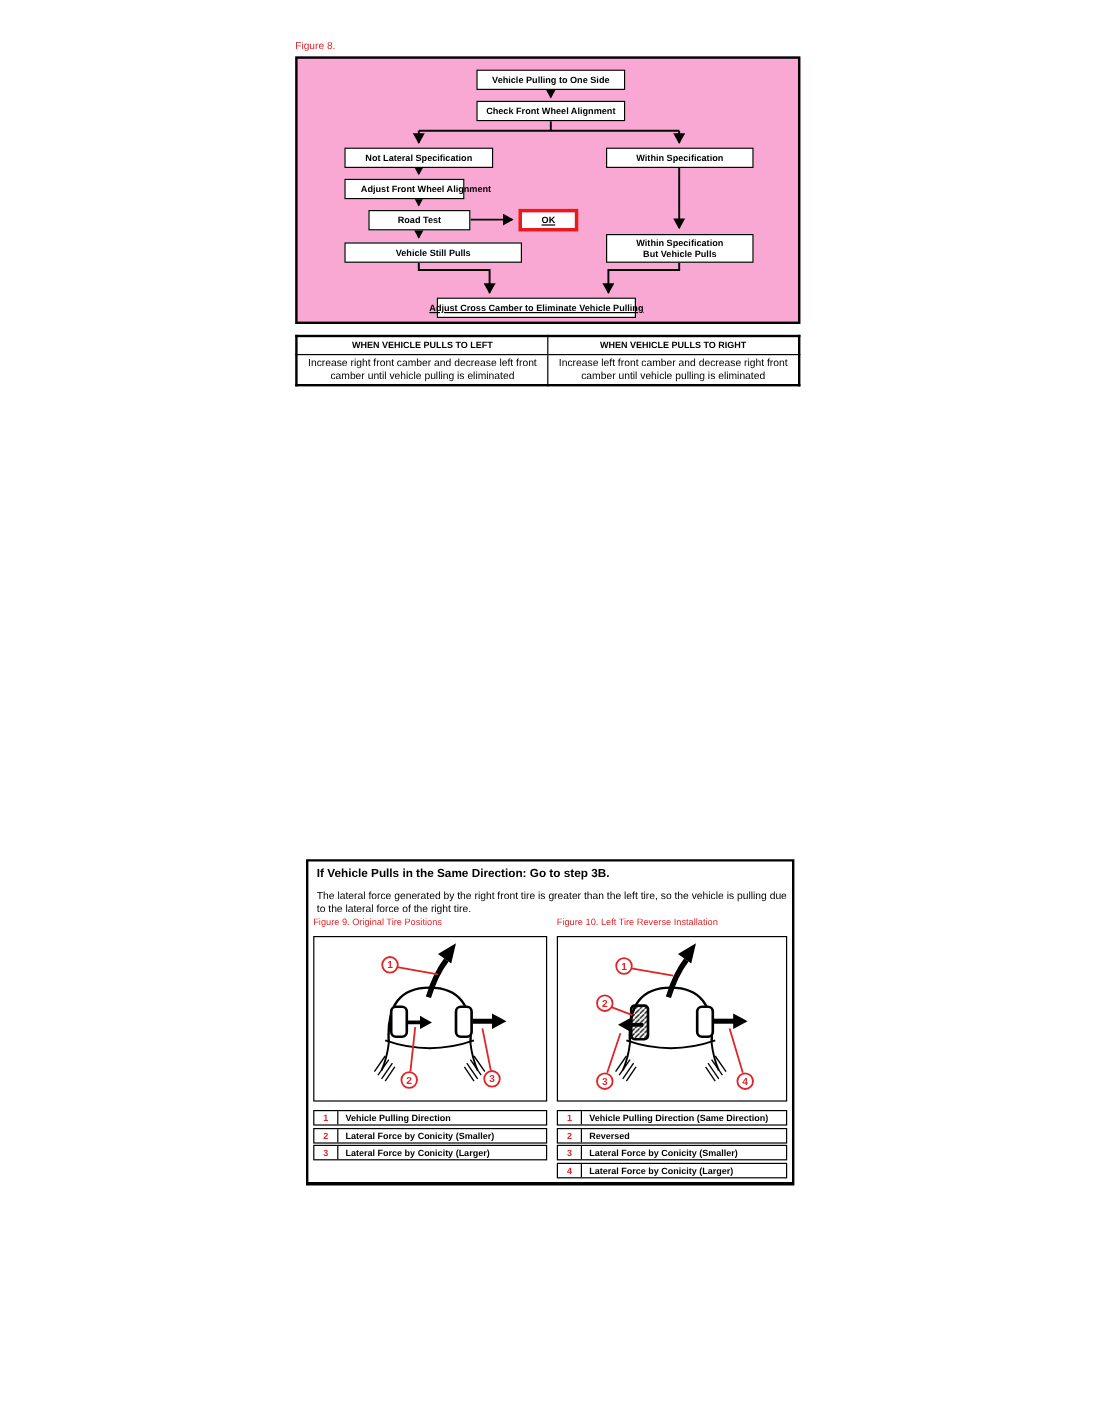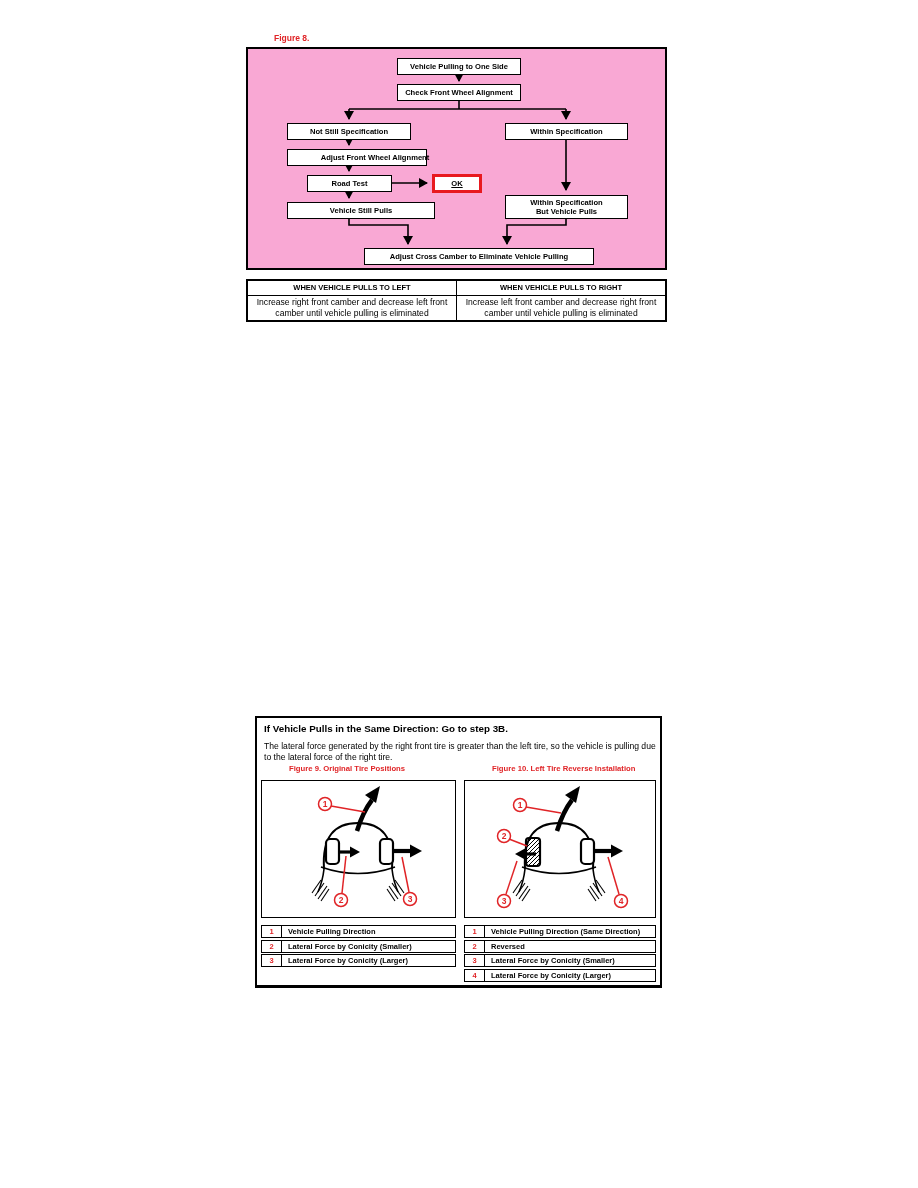--- a/index.html
+++ b/index.html
@@ -4,21 +4,21 @@
 <style>
   * { margin:0; padding:0; box-sizing:border-box; }
   html,body { background:#ffffff; }
   body {
     width:918px; height:1188px; position:relative;
     font-family:"Liberation Sans", sans-serif; color:#000;
   }
   .abs { position:absolute; }
 
   
-  .fig-label { color:#e02427; font-weight:bold; font-size:8.5px;margin-left:28px; }
+  .fig-label { color:#e02427; font-weight:normal; font-size:8.5px; }
   #figure8-label { left:246px; top:33px; }
   #figure8-box {
     left:246px; top:47px; width:421px; height:223px;
     border:2px solid #000; background:#f9a8d4;
   }
   .fc-node {
     position:absolute; background:#fff; border:1.6px solid #000;
     display:flex; align-items:center; justify-content:center;
     font-size:7.6px; font-weight:bold; text-align:center; line-height:1.25;
     white-space:nowrap;
@@ -101,31 +101,31 @@
       <path d="M101,117 V122" marker-end="url(#ah)"></path>
       <path d="M144,134 H179" marker-end="url(#ah)"></path>
       <path d="M101,143 V149" marker-end="url(#ah)"></path>
       <path d="M318,91 V141" marker-end="url(#ah)"></path>
       <path d="M101,170 V176 H160 V195" marker-end="url(#ah)"></path>
       <path d="M318,170 V176 H259 V195" marker-end="url(#ah)"></path>
     </g>
   </svg>
   <div class="fc-node" style="left:149px;top:9px;width:124px;height:17px;">Vehicle Pulling to One Side</div>
   <div class="fc-node" style="left:149px;top:35px;width:124px;height:17px;">Check Front Wheel Alignment</div>
-  <div class="fc-node" style="left:39px;top:74px;width:124px;height:17px;">Not Still Specification</div>
+  <div class="fc-node" style="left:39px;top:74px;width:124px;height:17px;">Not Lateral Specification</div>
   <div class="fc-node" style="left:257px;top:74px;width:123px;height:17px;">Within Specification</div>
-  <div class="fc-node" style="left:39px;top:100px;width:140px;height:17px;padding-left:36px;">Adjust Front Wheel Alignment</div>
+  <div class="fc-node" style="left:39px;top:100px;width:100px;height:17px;padding-left:36px;">Adjust Front Wheel Alignment</div>
   <div class="fc-node" style="left:59px;top:126px;width:85px;height:17px;">Road Test</div>
   <div class="fc-node fc-ok" style="left:184px;top:125px;width:50px;height:19px;">OK</div>
   <div class="fc-node" style="left:39px;top:153px;width:148px;height:17px;">Vehicle Still Pulls</div>
   <div class="fc-node two-line" style="left:257px;top:146px;width:123px;height:24px;flex-direction:column;">
     <span>Within Specification</span>
     <span>But Vehicle Pulls</span>
   </div>
-  <div class="fc-node" style="left:116px;top:199px;width:230px;height:17px;">Adjust Cross Camber to Eliminate Vehicle Pulling</div>
+  <div class="fc-node" style="left:116px;top:199px;width:166px;height:17px;text-decoration:underline;">Adjust Cross Camber to Eliminate Vehicle Pulling</div>
 </div>
 
 <table class="abs" id="camber-table">
   <tbody>
   <tr>
     <th>WHEN VEHICLE PULLS TO LEFT</th>
     <th>WHEN VEHICLE PULLS TO RIGHT</th>
   </tr>
   <tr>
     <td>Increase right front camber and decrease left front camber until vehicle pulling is eliminated</td>

